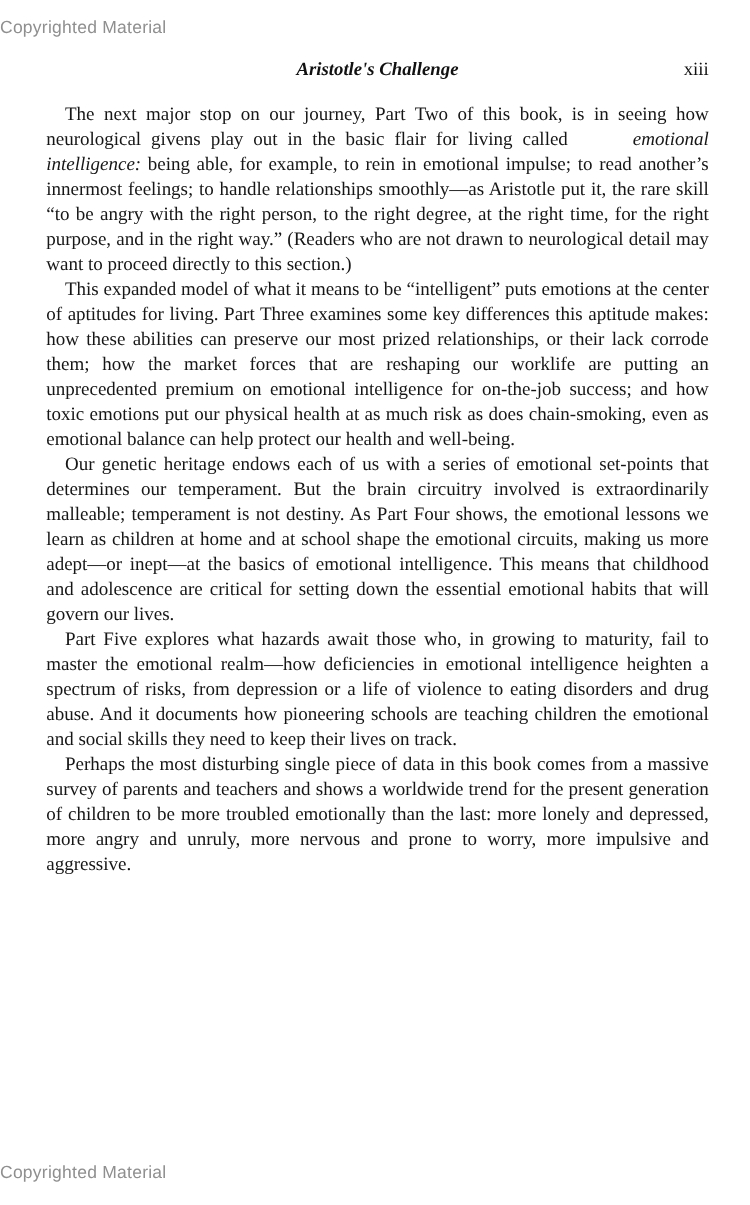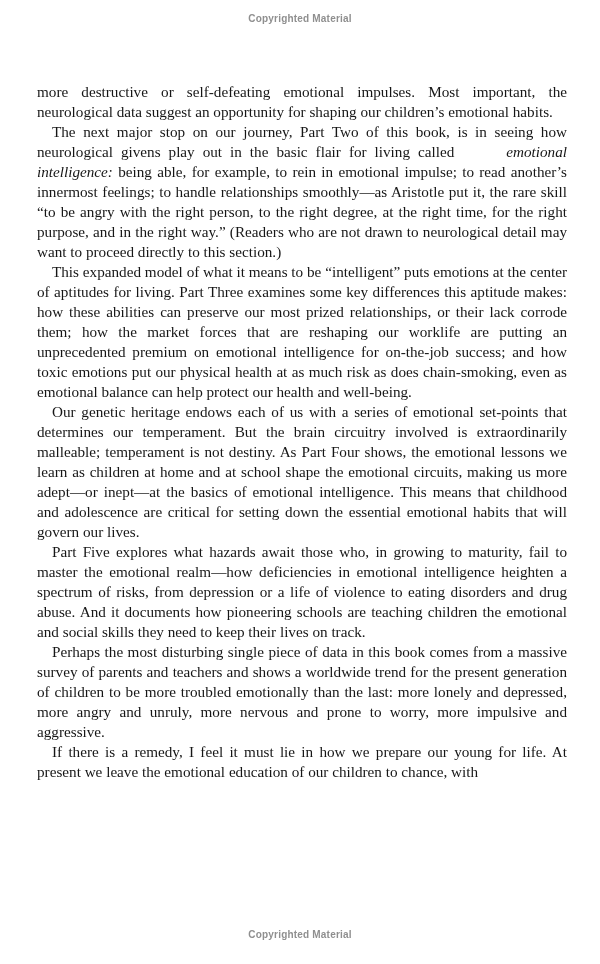--- a/index.html
+++ b/index.html
@@ -11,24 +11,24 @@
     margin: 0 auto;
     background: #ffffff;
     font-family: "Liberation Serif", serif;
     color: #161616;
     overflow: hidden;
   }
   .copyright-notice {
     position: absolute;
     left: 0;
     width: 100%;
-    text-align: center;
+    text-align: left;
     font-family: "Liberation Sans", sans-serif;
-    font-weight: bold;
-    font-size: 10px;
+    font-weight: normal;
+    font-size: 14px;
     letter-spacing: 0.2px;
     color: #8f8f8f;
   }
   .copyright-notice.top { top: 13px; }
   .copyright-notice.bottom { top: 929px; }
   .running-head-row {
     position: absolute;
     top: 48px;
     left: 37px;
     width: 530px;
@@ -66,25 +66,27 @@
   }
   .body-text p.indent { text-indent: 15px; }
   .italic { font-style: italic; margin-left: 44px; }
 </style>
 </head>
 <body>
 
 <div class="page">
   <div class="copyright-notice top">Copyrighted Material</div>
 
+  <div class="running-head-row">
+    <div class="running-head">Aristotle's Challenge</div>
+    <div class="page-number">xiii</div>
+  </div>
 
   <div class="body-text">
-      <p class=""><span>more destructive or self-defeating emotional impulses. Most important, the neurological data suggest an opportunity for shaping our children’s emotional habits.</span></p>
       <p class="indent"><span>The next major stop on our journey, Part Two of this book, is in seeing how neurological givens play out in the basic flair for living called </span><span class="italic">emotional intelligence:</span><span> being able, for example, to rein in emotional impulse; to read another’s innermost feelings; to handle relationships smoothly—as Aristotle put it, the rare skill “to be angry with the right person, to the right degree, at the right time, for the right purpose, and in the right way.” (Readers who are not drawn to neurological detail may want to proceed directly to this section.)</span></p>
       <p class="indent"><span>This expanded model of what it means to be “intelligent” puts emotions at the center of aptitudes for living. Part Three examines some key differences this aptitude makes: how these abilities can preserve our most prized relationships, or their lack corrode them; how the market forces that are reshaping our worklife are putting an unprecedented premium on emotional intelligence for on-the-job success; and how toxic emotions put our physical health at as much risk as does chain-smoking, even as emotional balance can help protect our health and well-being.</span></p>
       <p class="indent"><span>Our genetic heritage endows each of us with a series of emotional set-points that determines our temperament. But the brain circuitry involved is extraordinarily malleable; temperament is not destiny. As Part Four shows, the emotional lessons we learn as children at home and at school shape the emotional circuits, making us more adept—or inept—at the basics of emotional intelligence. This means that childhood and adolescence are critical for setting down the essential emotional habits that will govern our lives.</span></p>
       <p class="indent"><span>Part Five explores what hazards await those who, in growing to maturity, fail to master the emotional realm—how deficiencies in emotional intelligence heighten a spectrum of risks, from depression or a life of violence to eating disorders and drug abuse. And it documents how pioneering schools are teaching children the emotional and social skills they need to keep their lives on track.</span></p>
       <p class="indent"><span>Perhaps the most disturbing single piece of data in this book comes from a massive survey of parents and teachers and shows a worldwide trend for the present generation of children to be more troubled emotionally than the last: more lonely and depressed, more angry and unruly, more nervous and prone to worry, more impulsive and aggressive.</span></p>
-      <p class="indent"><span>If there is a remedy, I feel it must lie in how we prepare our young for life. At present we leave the emotional education of our children to chance, with</span></p>
     </div>
 
   <div class="copyright-notice bottom">Copyrighted Material</div>
 </div>
 
 </body></html>

